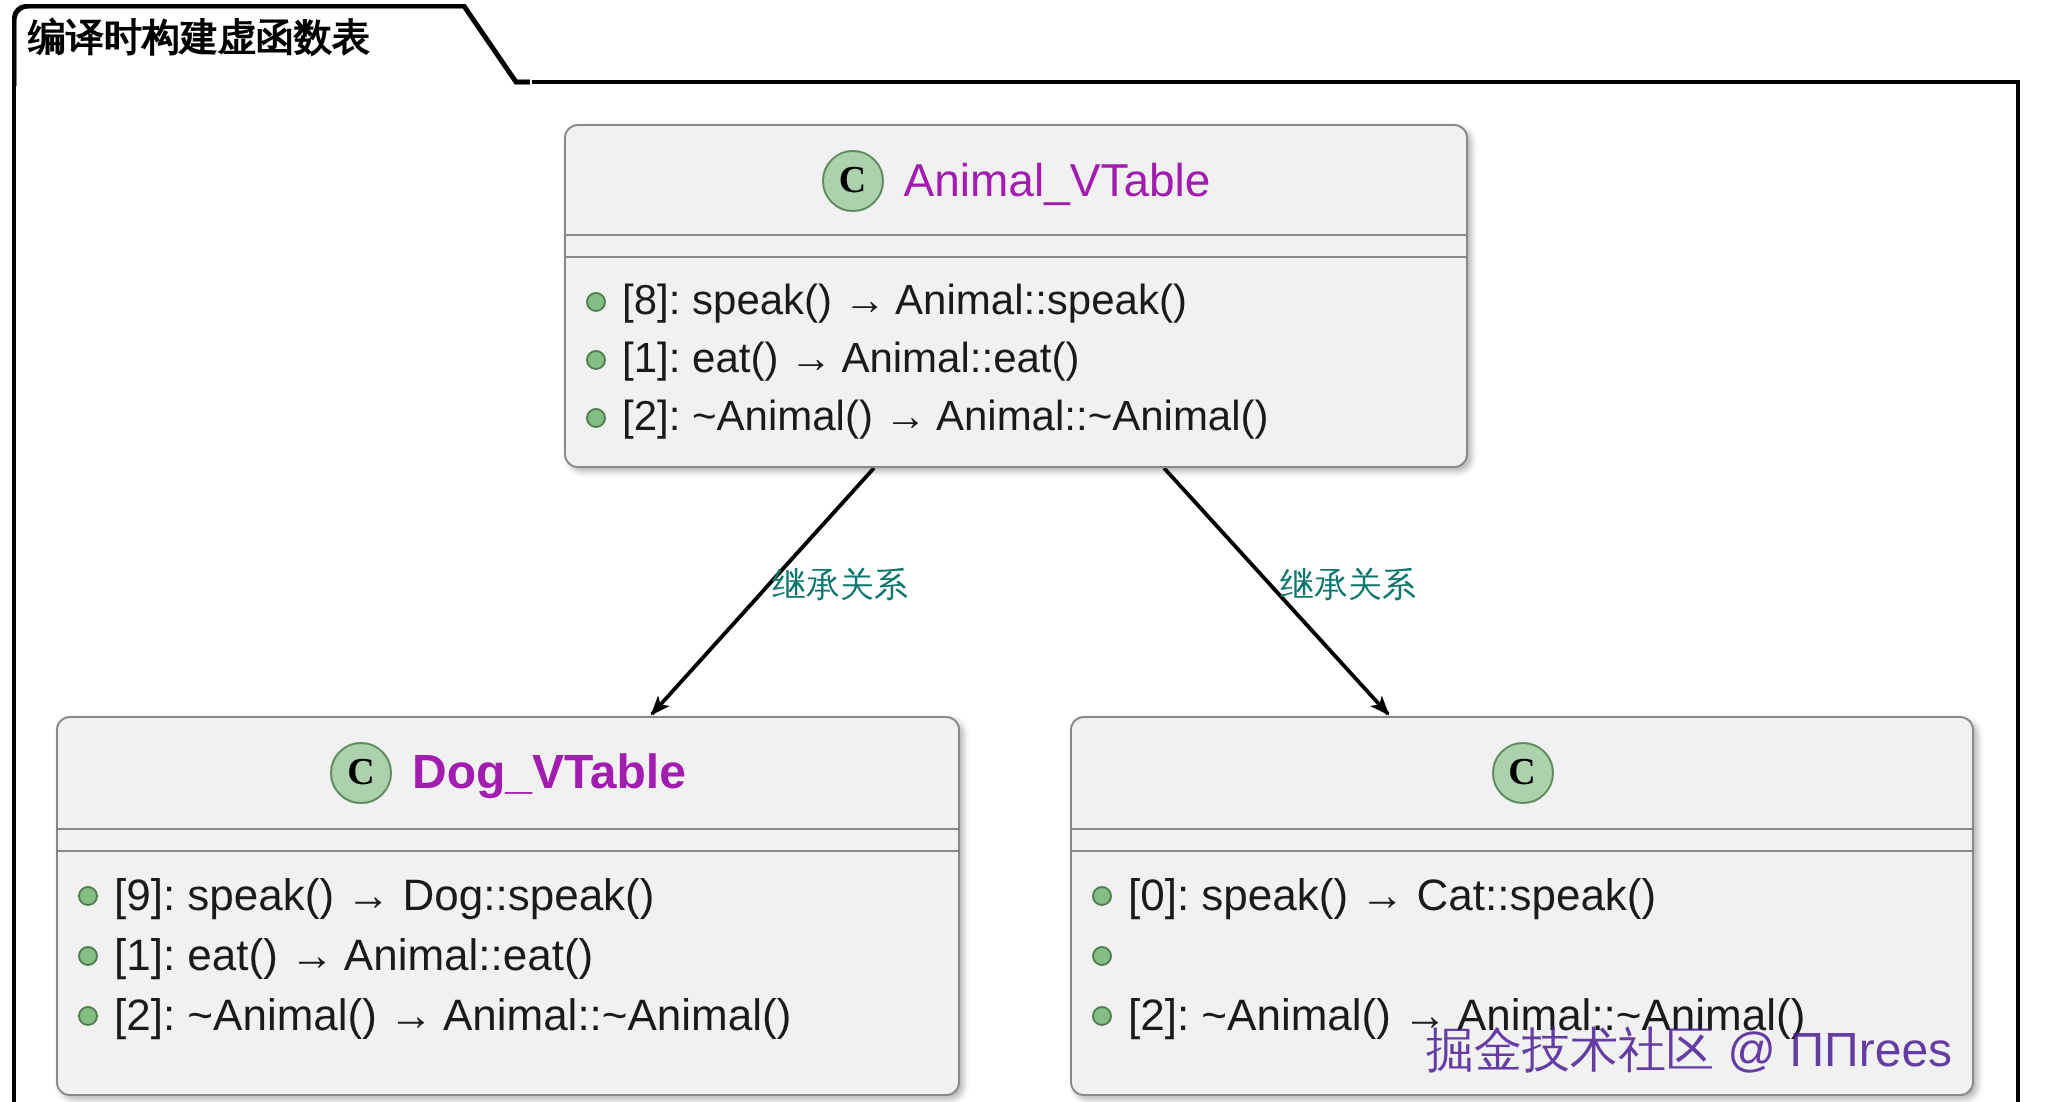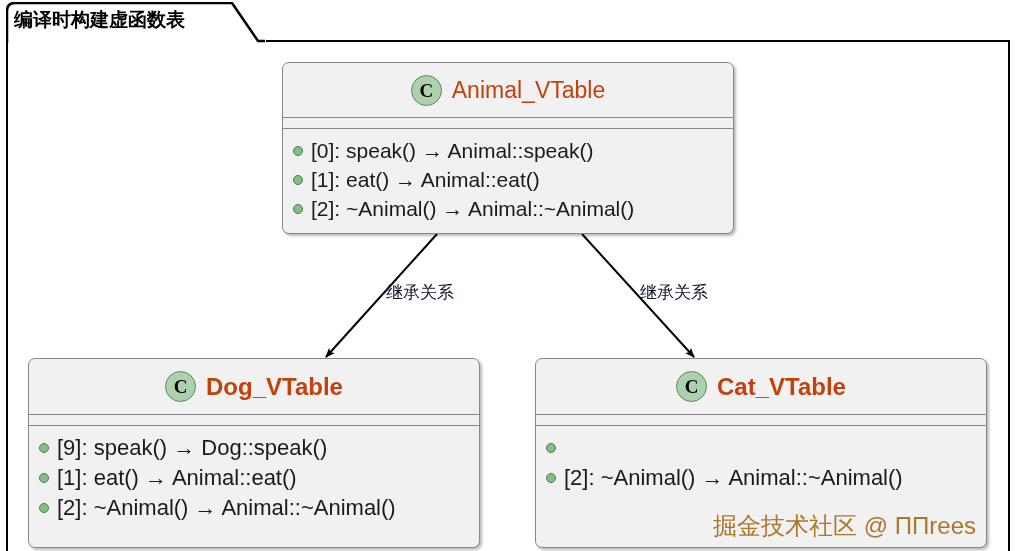--- a/index.html
+++ b/index.html
@@ -95,21 +95,21 @@
     justify-content: center;
     font-size: 19px;
     font-weight: bold;
     color: #000000;
     font-family: "Liberation Serif", "DejaVu Serif", serif;
     line-height: 1;
     flex: none;
   }
   .class-name {
     font-size: 23px;
-    color: #c2410c;
+    color: #a21caf;
     white-space: nowrap;
     text-align: center;
   }
   .uml-divider {
     height: 1px;
     background: #888888;
     width: 100%;
   }
   .uml-empty-compartment {
     height: 10px;
@@ -154,35 +154,35 @@
     position: absolute;
     left: 0; top: 0;
     width: 1023px;
     height: 551px;
     z-index: 2;
     pointer-events: none;
   }
   .edge-label {
     position: absolute;
     font-size: 17px;
-    color: #0f172a;
+    color: #0f766e;
     white-space: nowrap;
     z-index: 3;
     line-height: 20px;
   }
   #edge-label-left  { left: 386px; top: 283px; }
   #edge-label-right { left: 640px; top: 283px; }
 
   
   .watermark {
     position: absolute;
     left: 713px;
     top: 512px;
     font-size: 24px;
-    color: #a16207;
+    color: #4c1d95;
     opacity: 0.85;
     white-space: nowrap;
     z-index: 5;
     line-height: 28px;
   }
 </style>
 </head>
 <body>
 
 <div id="canvas">
@@ -214,21 +214,21 @@
     <div class="uml-header">
       <span class="class-icon">C</span>
       <span class="class-name">Animal_VTable</span>
     </div>
     <div class="uml-divider"></div>
     <div class="uml-empty-compartment"></div>
     <div class="uml-divider"></div>
     <div class="uml-methods">
       <div class="method-row">
         <span class="method-bullet"></span>
-        <span class="method-text">[0]: speak() → Animal::speak()</span>
+        <span class="method-text">[8]: speak() → Animal::speak()</span>
       </div>
       <div class="method-row">
         <span class="method-bullet"></span>
         <span class="method-text">[1]: eat() → Animal::eat()</span>
       </div>
       <div class="method-row">
         <span class="method-bullet"></span>
         <span class="method-text">[2]: ~Animal() → Animal::~Animal()</span>
       </div>
     </div>
@@ -254,28 +254,31 @@
       <div class="method-row">
         <span class="method-bullet"></span>
         <span class="method-text">[2]: ~Animal() → Animal::~Animal()</span>
       </div>
     </div>
   </div>
 
   <div class="uml-class" id="class-cat">
     <div class="uml-header">
       <span class="class-icon">C</span>
-      <span class="class-name">Cat_VTable</span>
     </div>
     <div class="uml-divider"></div>
     <div class="uml-empty-compartment"></div>
     <div class="uml-divider"></div>
     <div class="uml-methods">
       <div class="method-row">
         <span class="method-bullet"></span>
+        <span class="method-text">[0]: speak() → Cat::speak()</span>
+      </div>
+      <div class="method-row">
+        <span class="method-bullet"></span>
       </div>
       <div class="method-row">
         <span class="method-bullet"></span>
         <span class="method-text">[2]: ~Animal() → Animal::~Animal()</span>
       </div>
     </div>
   </div>
 
   <div class="watermark">掘金技术社区 @ ΠΠrees</div>
 

